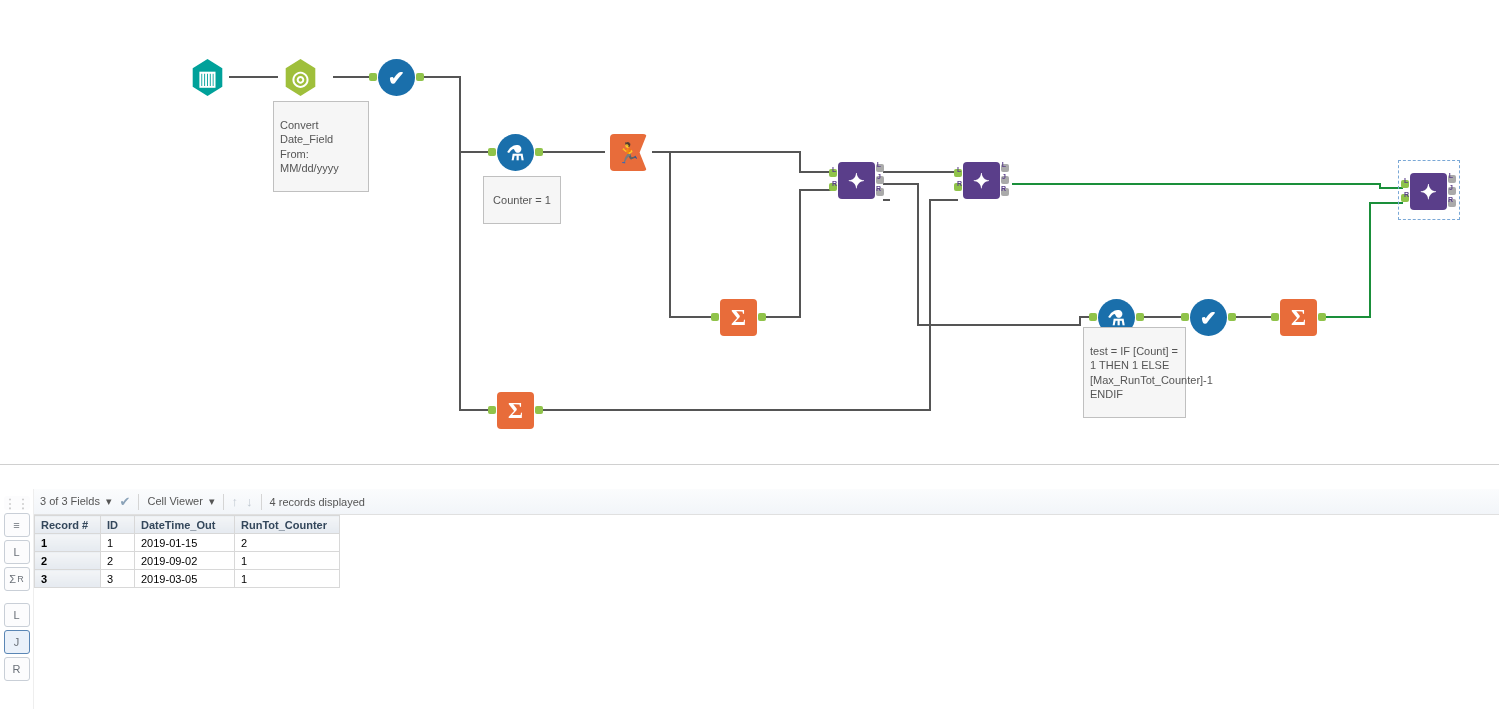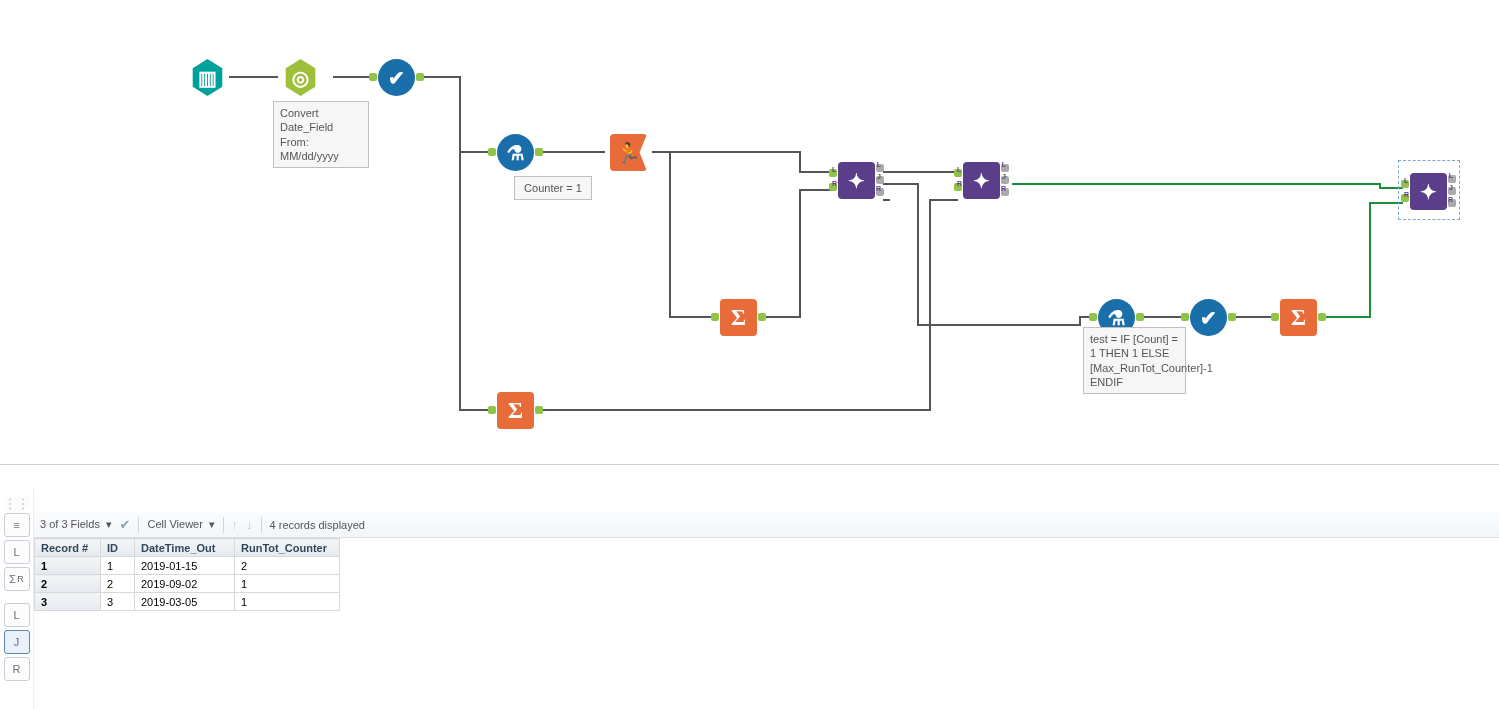--- a/index.html
+++ b/index.html
@@ -15,37 +15,37 @@
 .port.lout-b { right: -9px; top: 26px; }
 .port.lin-t { left: -9px; top: 7px; }
 .port.lin-b { left: -9px; top: 21px; }
 .port-green { background: #90c34a; }
 .port-gray { background: #aaa; }
 .hex-in { background: #00a19a; clip-path: polygon(10% 25%, 50% 0, 90% 25%, 90% 75%, 50% 100%, 10% 75%); }
 .hex-olive { background: #9fbf3b; clip-path: polygon(10% 25%, 50% 0, 90% 25%, 90% 75%, 50% 100%, 10% 75%); }
 .circle-blue { background: #1a6fab; border-radius: 50%; }
 .square-orange { background: #e86c3a; border-radius: 4px; }
 .square-purple { background: #5a3e8a; border-radius: 4px; }
-.annotation { position: absolute; background: #f6f6f6; border: 1px solid #c0c0c0; padding: 4px 6px; font-size: 11px; color: #555; line-height: 1.3; }
+.annotation { position: absolute; background: #f6f6f6; border: 1px solid #c0c0c0; padding: 16px 6px; font-size: 11px; color: #555; line-height: 1.3; }
 .sel-box { position: absolute; border: 1px dashed #7aa8d6; }
 .glyph { font-size: 20px; line-height: 1; }
 .sigma { font-family: "Times New Roman", serif; font-size: 23px; }
 .joinlab { position: absolute; font-size: 7px; font-weight: bold; color: #5a3e8a; }
 .joinlab.r { right: -6px; }
 .joinlab.l { left: -6px; }
 
 .results-panel { position: absolute; left: 0; top: 464px; right: 0; bottom: 0; border-top: 1px solid #d0d0d0; background: #fff; }
 .results-header { height: 24px; background: linear-gradient(#f8f9fb,#edf1f6); border-bottom: 1px solid #d6d6d6; display: flex; align-items: center; padding: 0 6px; color: #5a5f66; font-size: 11px; }
 .results-body { position: absolute; left: 0; top: 24px; right: 0; bottom: 0; display: flex; }
 .left-tools { width: 34px; background: #fff; border-right: 1px solid #eee; padding-top: 4px; }
 .tool-icon { width: 26px; height: 24px; margin: 3px auto; border: 1px solid #c9cfd7; border-radius: 3px; display: flex; align-items: center; justify-content: center; color: #6a7078; font-size: 11px; background: #fcfcfd; cursor: pointer; }
 .tool-icon.dots { border: none; color: #bbb; font-size: 13px; height: 14px; }
 .tool-icon.sel { border-color: #5a86b5; background: #eaf1fa; }
 .data-area { flex: 1; }
-.data-toolbar { height: 26px; background: linear-gradient(#fbfcfd,#f2f5f9); border-bottom: 1px solid #e0e0e0; display: flex; align-items: center; padding: 0 6px; gap: 8px; color: #555; font-size: 11px; margin-top: 23px; }
+.data-toolbar { height: 26px; background: linear-gradient(#fbfcfd,#f2f5f9); border-bottom: 1px solid #e0e0e0; display: flex; align-items: center; padding: 0 6px; gap: 8px; color: #555; font-size: 11px; }
 .sep { width: 1px; height: 16px; background: #d5d5d5; }
 .arrow-ico { color: #bfc7d0; font-size: 13px; cursor: pointer; }
 .drop { cursor: pointer; }
 .check-ico { color: #8aa2b8; font-size: 13px; }
 table.grid { border-collapse: collapse; font-size: 11px; }
 table.grid th, table.grid td { border: 1px solid #d8d8d8; padding: 2px 6px; text-align: left; height: 18px; }
 table.grid th { background: linear-gradient(#f3f5f7,#e5eaf0); color: #33475b; font-weight: bold; }
 table.grid td.rownum { background: linear-gradient(#f3f5f7,#e5eaf0); font-weight: bold; width: 60px; }
 table.grid td.idc { width: 30px; }
 table.grid td.dtc { width: 100px; }
@@ -97,21 +97,21 @@
     <span class="glyph">✔</span>
     <div class="port port-green in-l"></div>
       <div class="port port-green out-r"></div>
   </div>
 
   <div class="tool circle-blue" style="left:497px;top:134px">
     <span class="glyph">⚗</span>
     <div class="port port-green in-l"></div>
       <div class="port port-green out-r"></div>
   </div>
-  <div class="annotation" style="left:514px;top:176px;width:78px;text-align:center">
+  <div class="annotation" style="left:483px;top:176px;width:78px;text-align:center">
     <span>Counter = 1</span>
   </div>
   <div class="tool square-orange" style="left:610px;top:134px;clip-path:polygon(0 0,100% 0,80% 50%,100% 100%,0 100%)">
     <span class="glyph">🏃</span>
     <div class="port port-green in-l"></div>
       <div class="port port-green out-r"></div>
   </div>
 
   <div class="tool square-orange" style="left:720px;top:299px">
     <span class="sigma">Σ</span>

